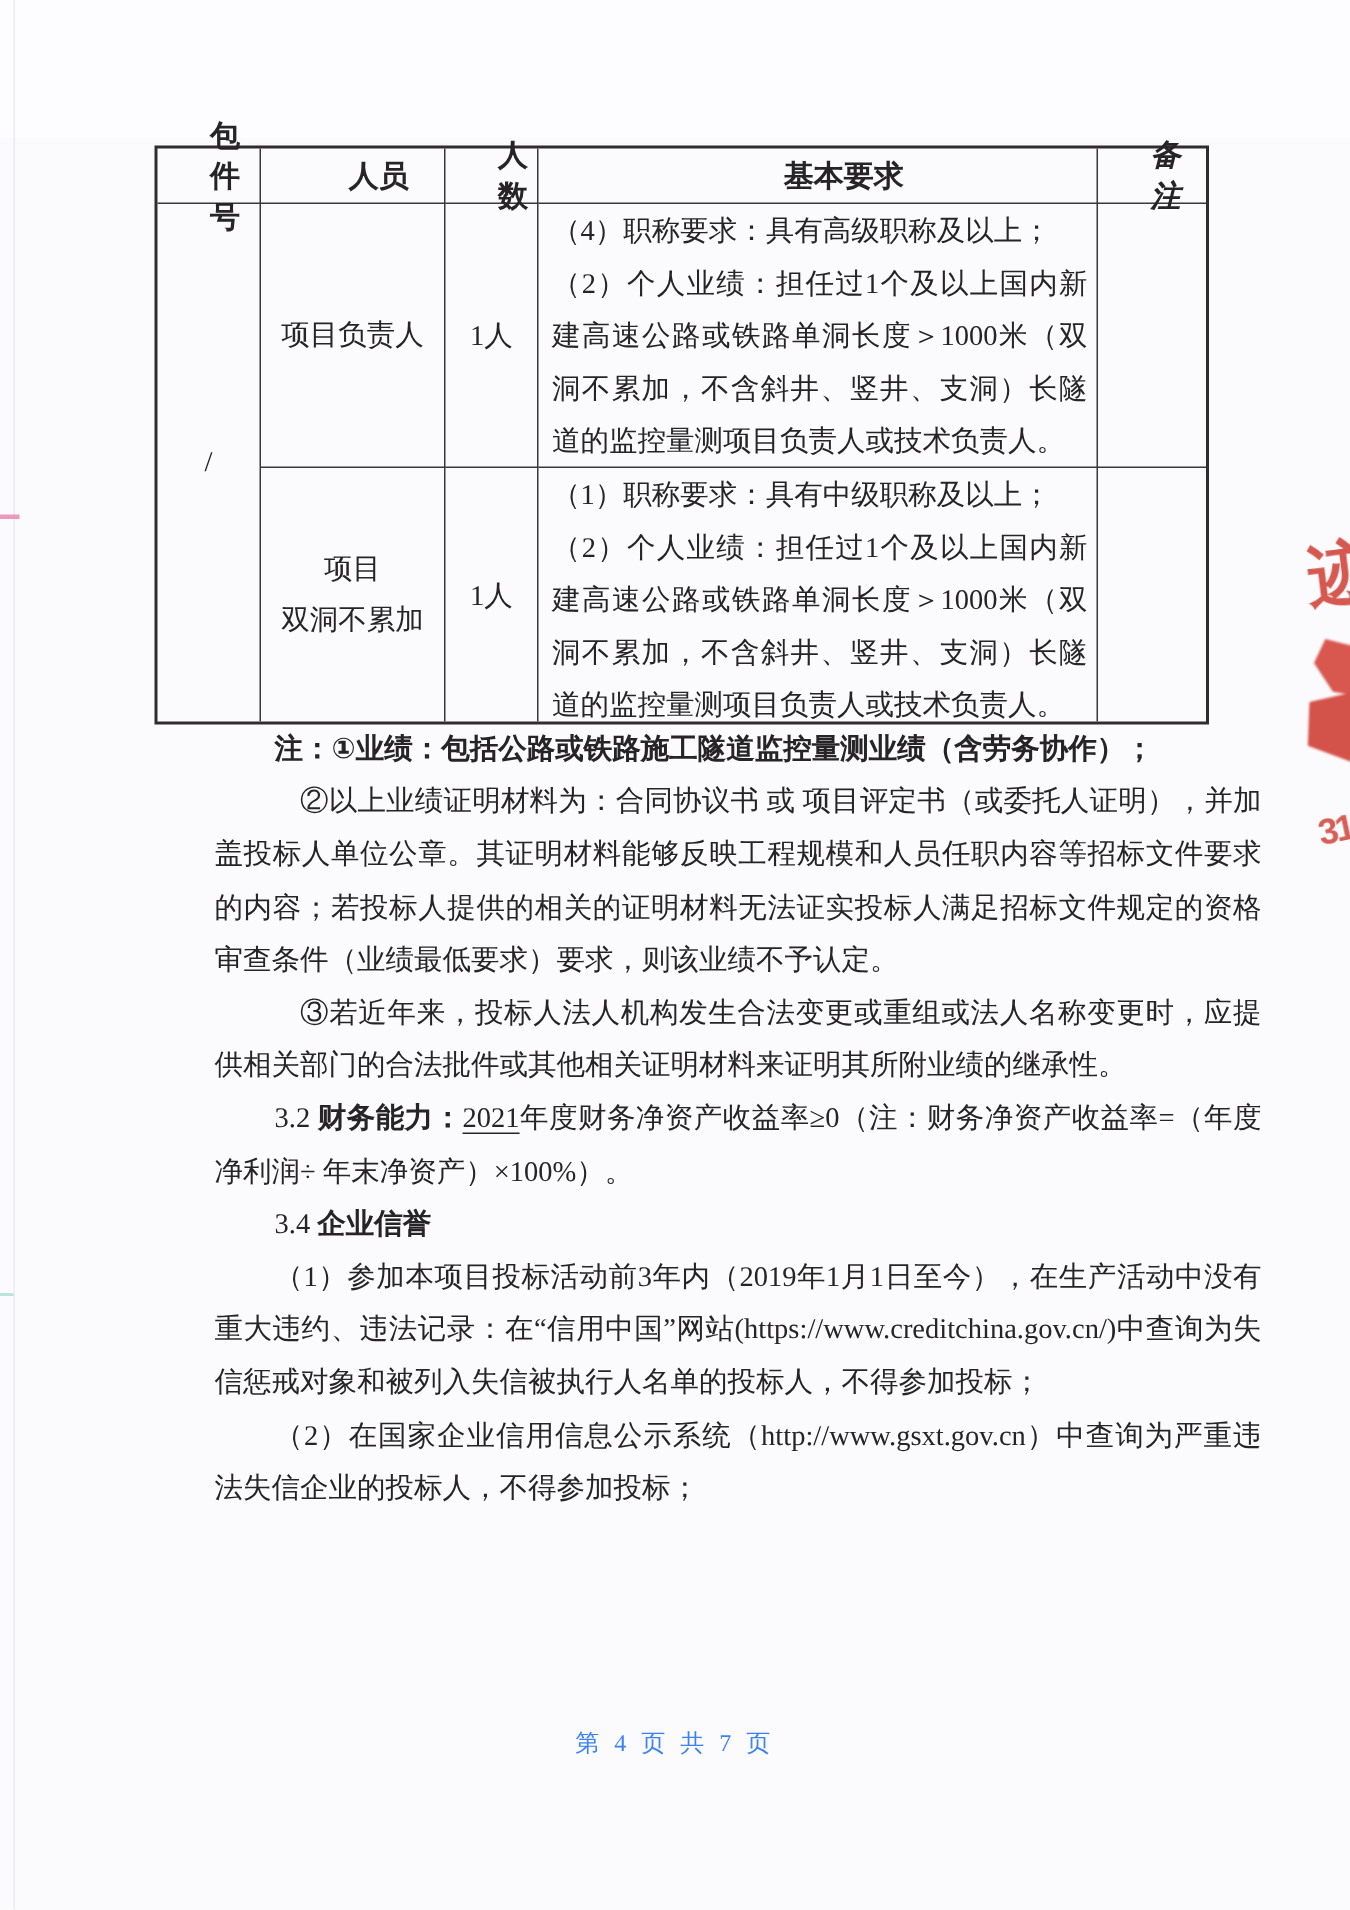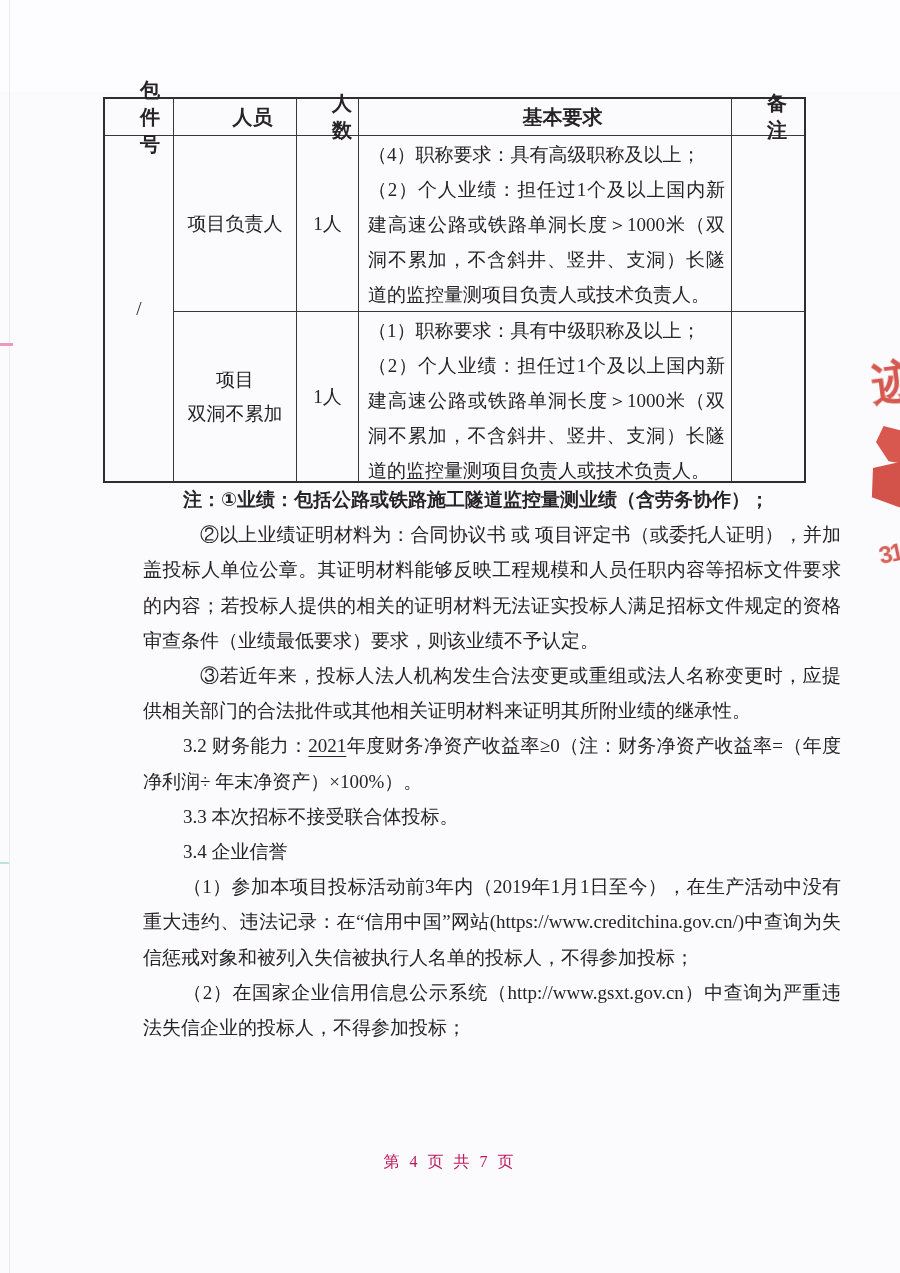--- a/index.html
+++ b/index.html
@@ -35,43 +35,43 @@
     position:absolute; left:103px; top:97px; width:703px; height:386px;
     display:grid;
     grid-template-columns:69px 123px 62px 373px 1fr;
     grid-template-rows:37px 176px 1fr;
     border:2.2px solid #2f2d30;
     background:transparent;
     font-size:19px;
   }
   .cell { border-right:1.4px solid #39373b; border-bottom:1.4px solid #39373b;
           display:flex; align-items:center; justify-content:center; flex-direction:column; }
-  .cell.no-r { border-right:none; }
+  .cell.no-r { border-right:none;font-style:italic; }
   .cell.no-b { border-bottom:none; }
   .th { font-weight:700; font-size:20px;padding-left:35px; }
   .pkg { grid-column:1; grid-row:2 / 4; }
   .req { align-items:stretch; justify-content:flex-start; display:block;
          padding:1px 6px 0 9px; line-height:35px; text-align:justify; overflow:hidden; }
   .role-line { line-height:34px; text-align:center; }
 
   
   .doc-body {
     position:absolute; left:103px; top:482px; width:698px;
     font-size:19px; line-height:35.2px; text-align:justify;margin-left:40px;
   }
   .doc-body p { text-indent:40px; }
   .doc-body p.ind3 { text-indent:57px; }
-  .hei { font-family:"Liberation Sans","DejaVu Sans",sans-serif; font-weight:400; }
+  .hei { font-family:"Liberation Sans","DejaVu Sans",sans-serif; font-weight:700; }
   .note-bold { font-family:"Liberation Sans","DejaVu Sans",sans-serif; font-weight:700; }
   .und { text-decoration:underline; text-underline-offset:4px; }
 
   
   .footer {
     position:absolute; left:0; top:1152px; width:900px;
-    text-align:center; font-size:16px; letter-spacing:3px; color:#be185d;
+    text-align:center; font-size:16px; letter-spacing:3px; color:#3b82f6;
   }
 </style>
 </head>
 <body>
 
 <div class="band-top"></div>
 <div class="edge-line"></div>
 <div class="pink-dash"></div>
 <div class="teal-dash"></div>
 
@@ -104,21 +104,20 @@
     <div>（2）个人业绩：担任过1个及以上国内新建高速公路或铁路单洞长度＞1000米（双洞不累加，不含斜井、竖井、支洞）长隧道的监控量测项目负责人或技术负责人。</div>
   </div>
   <div class="cell no-r no-b"></div>
 </div>
 
 <div class="doc-body">
   <p><span class="note-bold">注：①业绩：包括公路或铁路施工隧道监控量测业绩（含劳务协作）；</span></p>
   <p class="ind3"><span>②以上业绩证明材料为：合同协议书 或 项目评定书（或委托人证明），并加盖投标人单位公章。其证明材料能够反映工程规模和人员任职内容等招标文件要求的内容；若投标人提供的相关的证明材料无法证实投标人满足招标文件规定的资格审查条件（业绩最低要求）要求，则该业绩不予认定。</span></p>
   <p class="ind3"><span>③若近年来，投标人法人机构发生合法变更或重组或法人名称变更时，应提供相关部门的合法批件或其他相关证明材料来证明其所附业绩的继承性。</span></p>
   <p><span>3.2 </span><span class="hei">财务能力：</span><span class="und">2021</span><span>年度财务净资产收益率≥0（注：财务净资产收益率=（年度净利润÷ 年末净资产）×100%）。</span></p>
-  <p><span>3.3 </span><span>本次招标</span><span class="hei">不接受联合体投标。</span></p>
   <p><span>3.4 </span><span class="hei">企业信誉</span></p>
   <p><span>（1）参加本项目投标活动前3年内（2019年1月1日至今），在生产活动中没有重大违约、违法记录：在“信用中国”网站(https://www.creditchina.gov.cn/)中查询为失信惩戒对象和被列入失信被执行人名单的投标人，不得参加投标；</span></p>
   <p><span>（2）在国家企业信用信息公示系统（http://www.gsxt.gov.cn）中查询为严重违法失信企业的投标人，不得参加投标；</span></p>
 </div>
 
 <div class="seal seal-a">迹</div>
 <div class="seal seal-b">
   <div class="blob1"></div>
   <div class="blob2"></div>
 </div>

